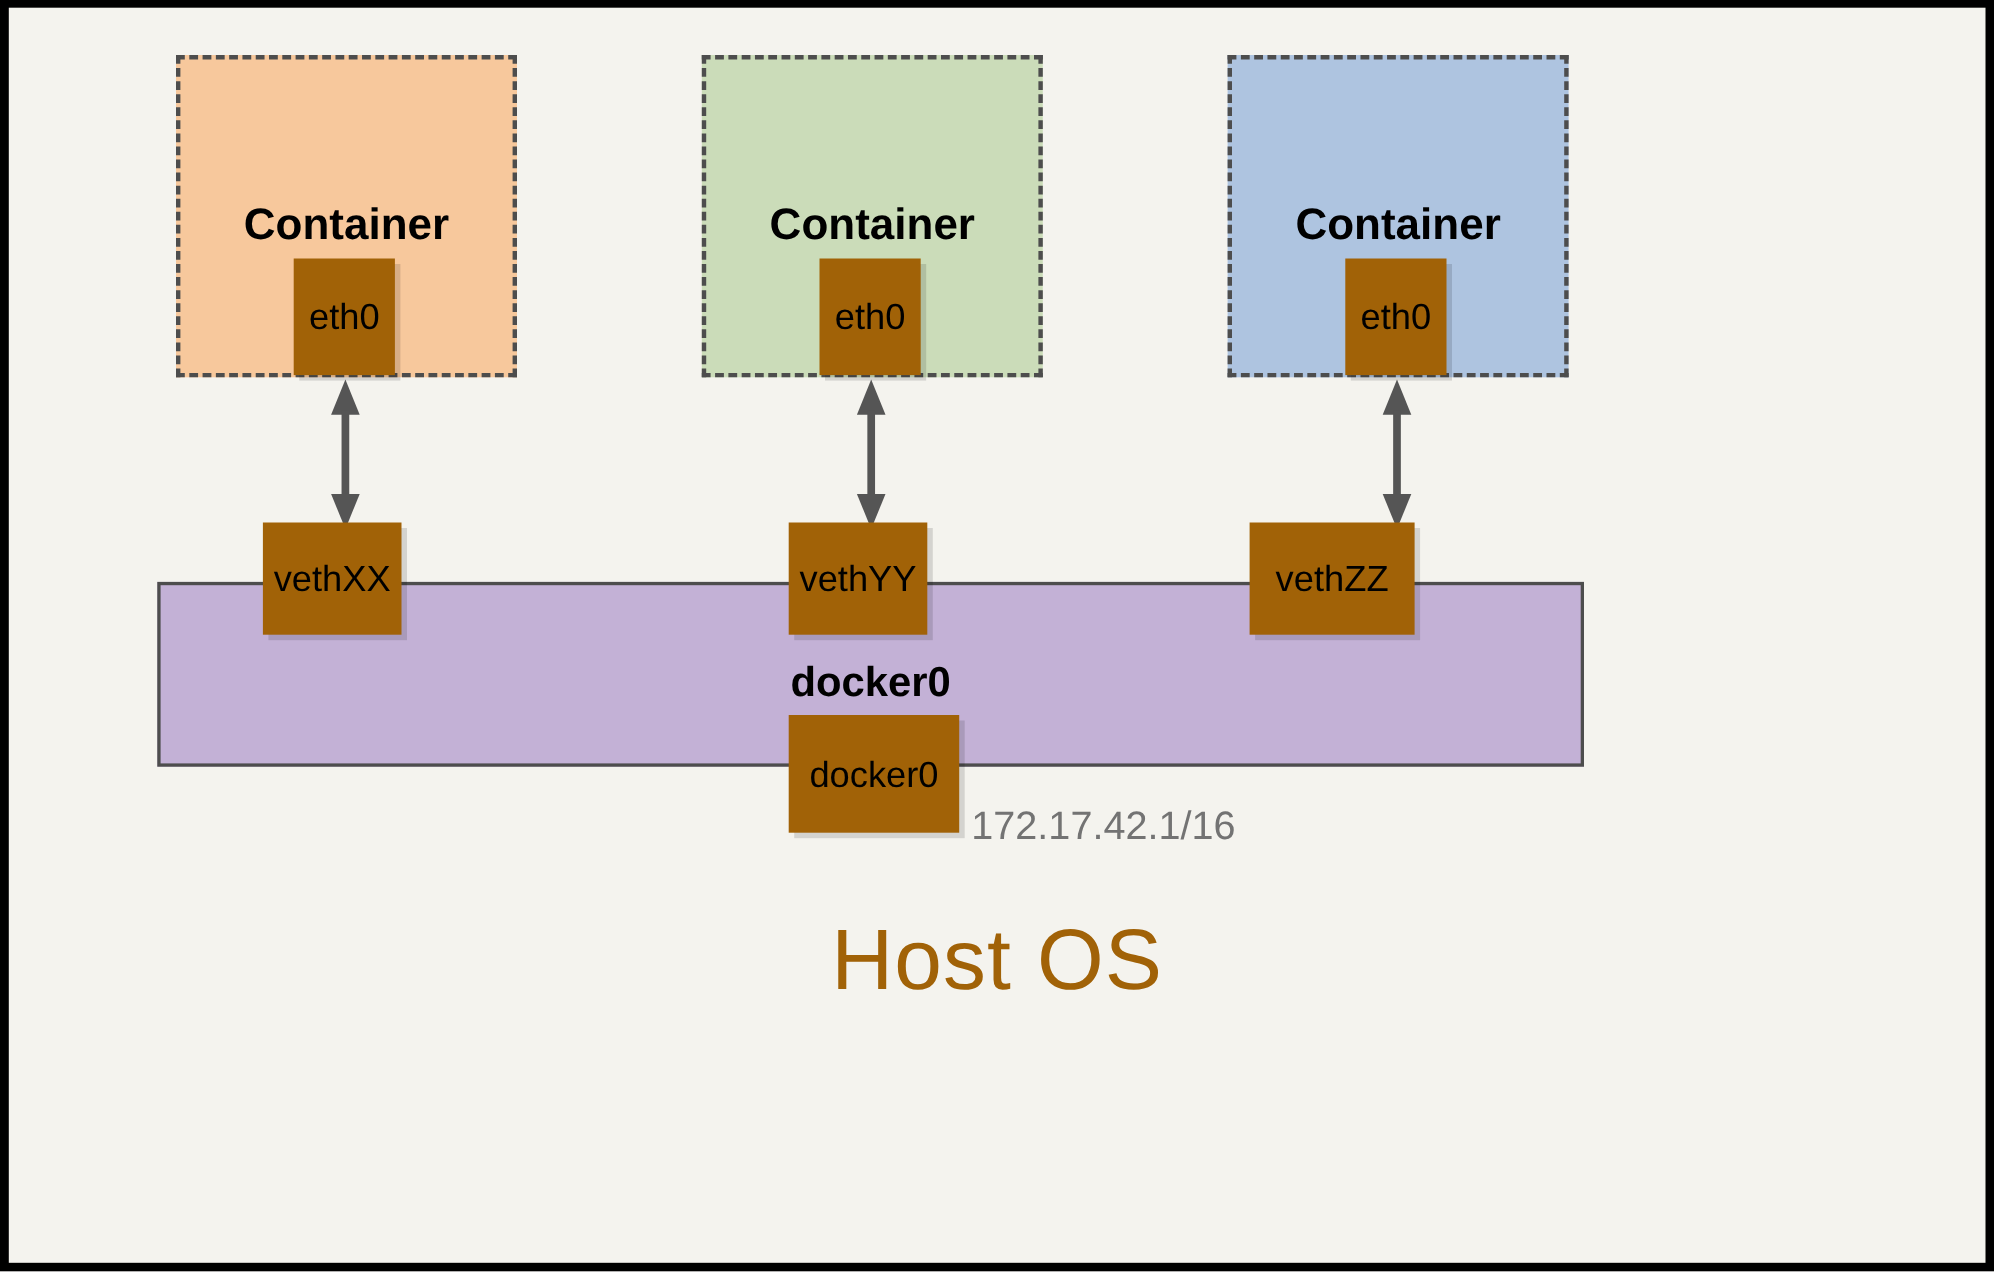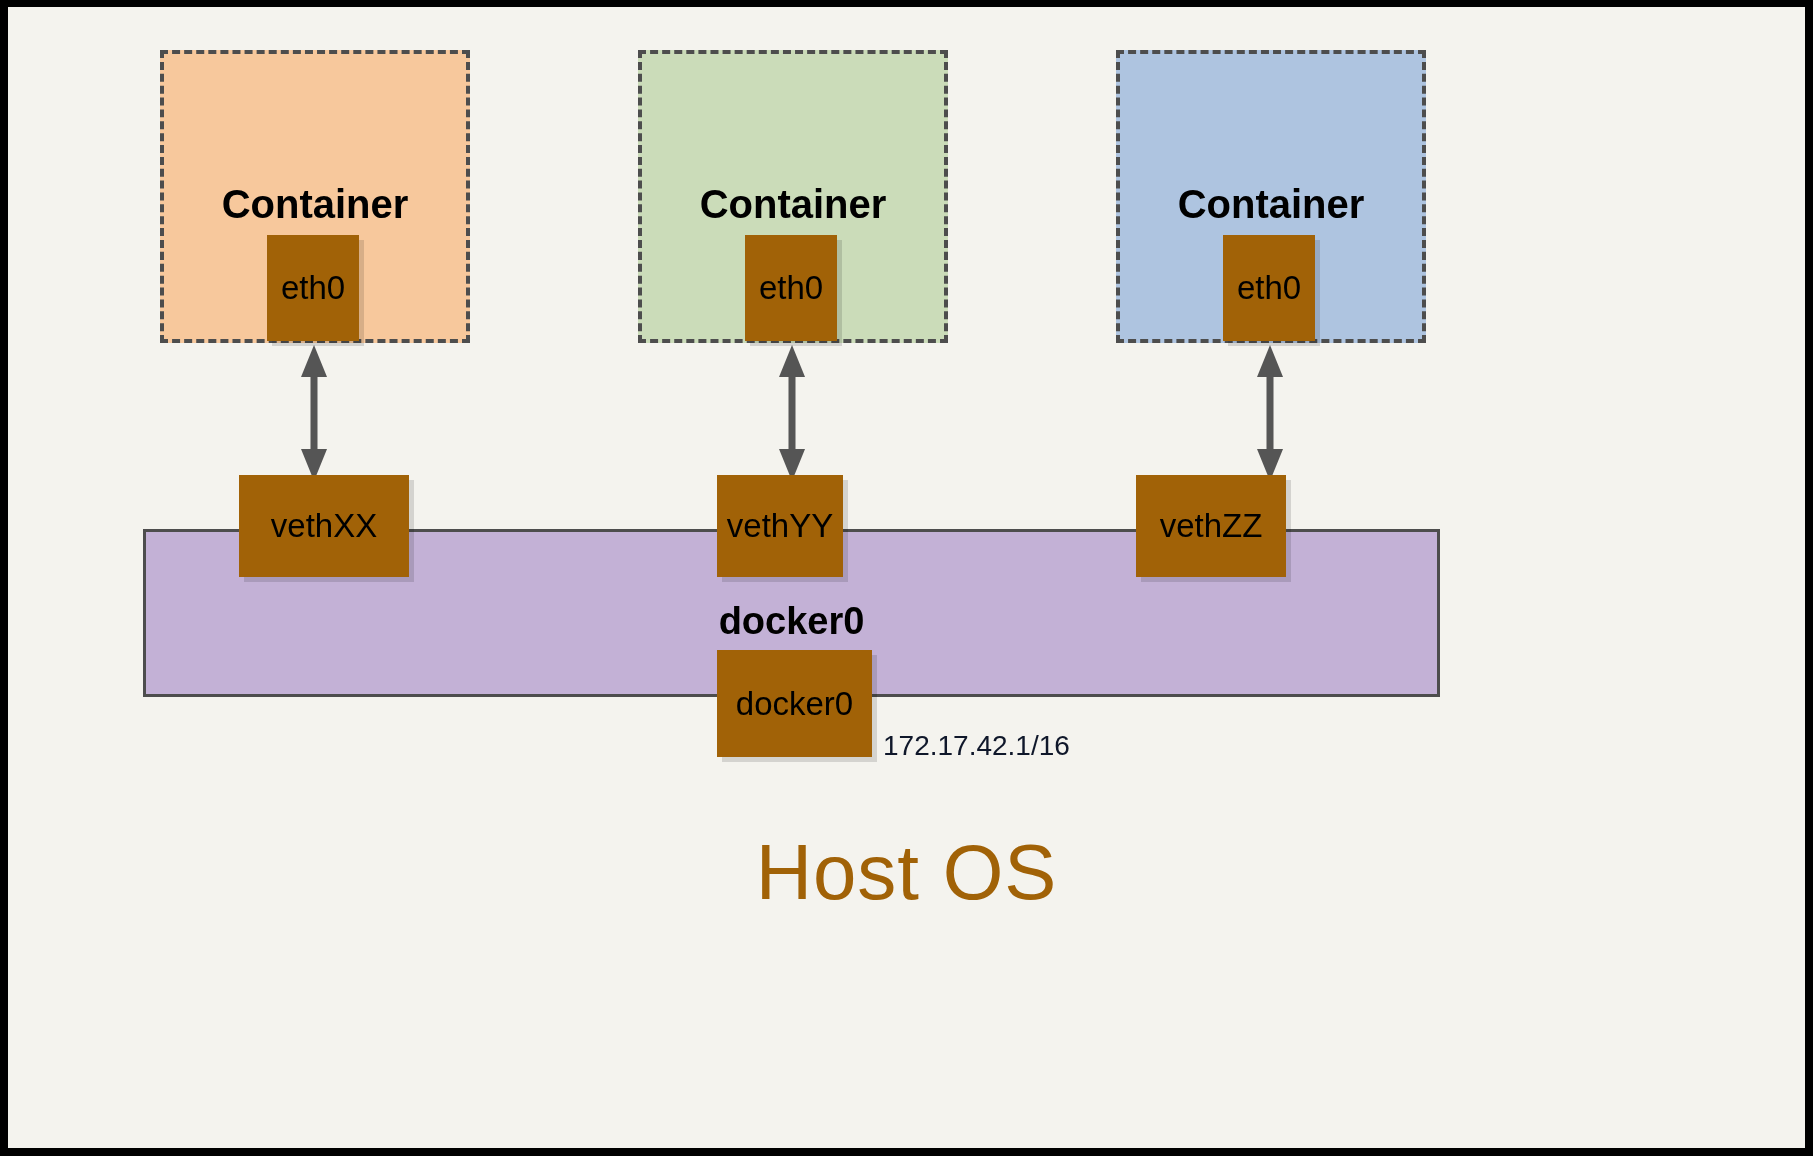--- a/index.html
+++ b/index.html
@@ -86,22 +86,22 @@
 
   
   .arrow {
     position: absolute;
     z-index: 4;
   }
 
   
   #ip-label {
     position: absolute;
-    font-size: 28px;
-    color: #0f172a;
+    font-size: 36px;
+    color: #737373;
     white-space: nowrap;
     z-index: 5;
   }
   #host-os-label {
     position: absolute;
     left: 0;
     right: 0;
     text-align: center;
     font-size: 78px;
     font-weight: normal;
@@ -151,21 +151,21 @@
     <svg class="arrow" style="left:1244px; top:336px; width:36px; height:140px;" viewBox="0 0 36 140" xmlns="http://www.w3.org/2000/svg">
       <polygon points="18,2 31,34 5,34" fill="#555555"></polygon>
       <rect x="14.5" y="30" width="7" height="80" fill="#555555"></rect>
       <polygon points="18,138 31,106 5,106" fill="#555555"></polygon>
     </svg>
 
     <div id="docker-bar" style="left:135px; top:522px; width:1297px; height:168px;">
       <div id="docker-bar-label">docker0</div>
     </div>
 
-    <div class="chip" style="left:231px; top:468px; width:170px; height:102px;">
+    <div class="chip" style="left:231px; top:468px; width:126px; height:102px;">
       <span>vethXX</span>
     </div>
 
     <div class="chip" style="left:709px; top:468px; width:126px; height:102px;">
       <span>vethYY</span>
     </div>
 
     <div class="chip" style="left:1128px; top:468px; width:150px; height:102px;">
       <span>vethZZ</span>
     </div>

